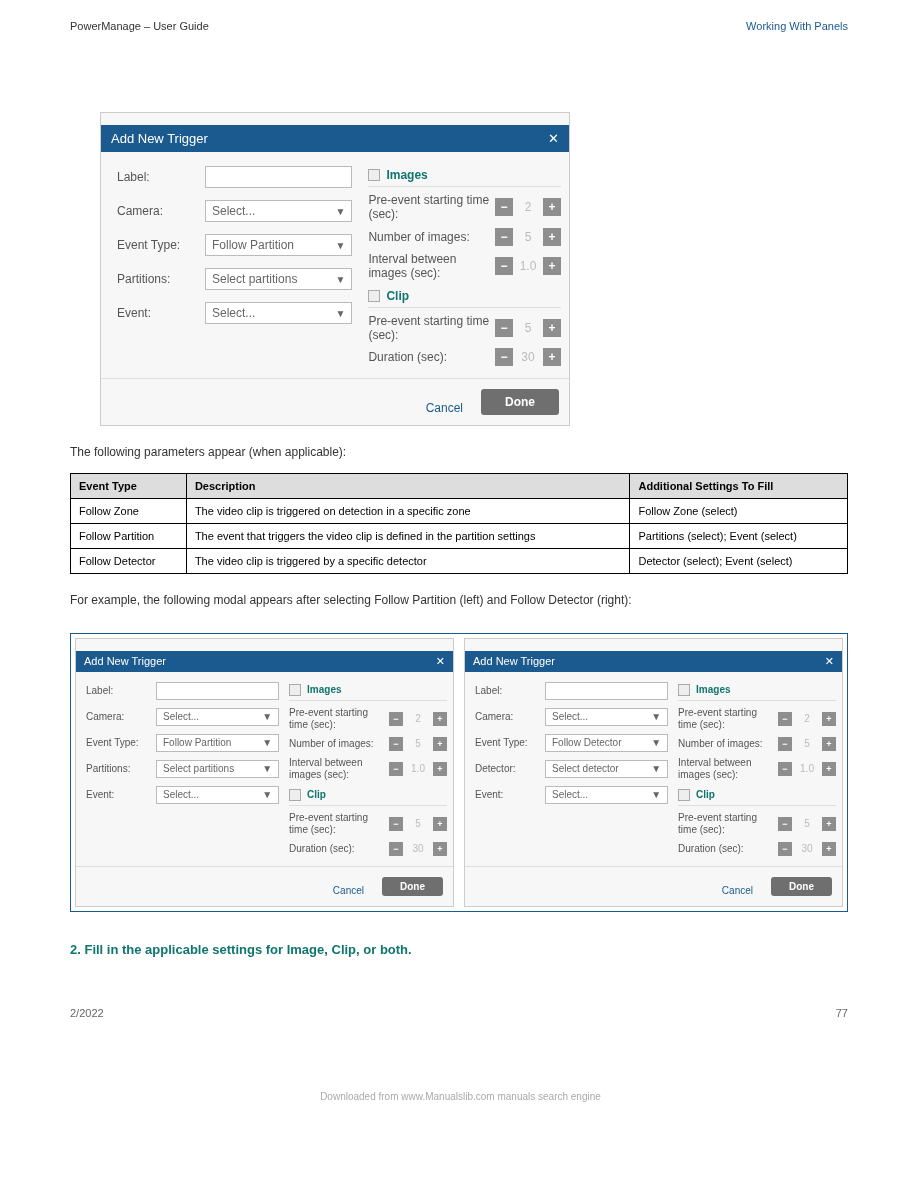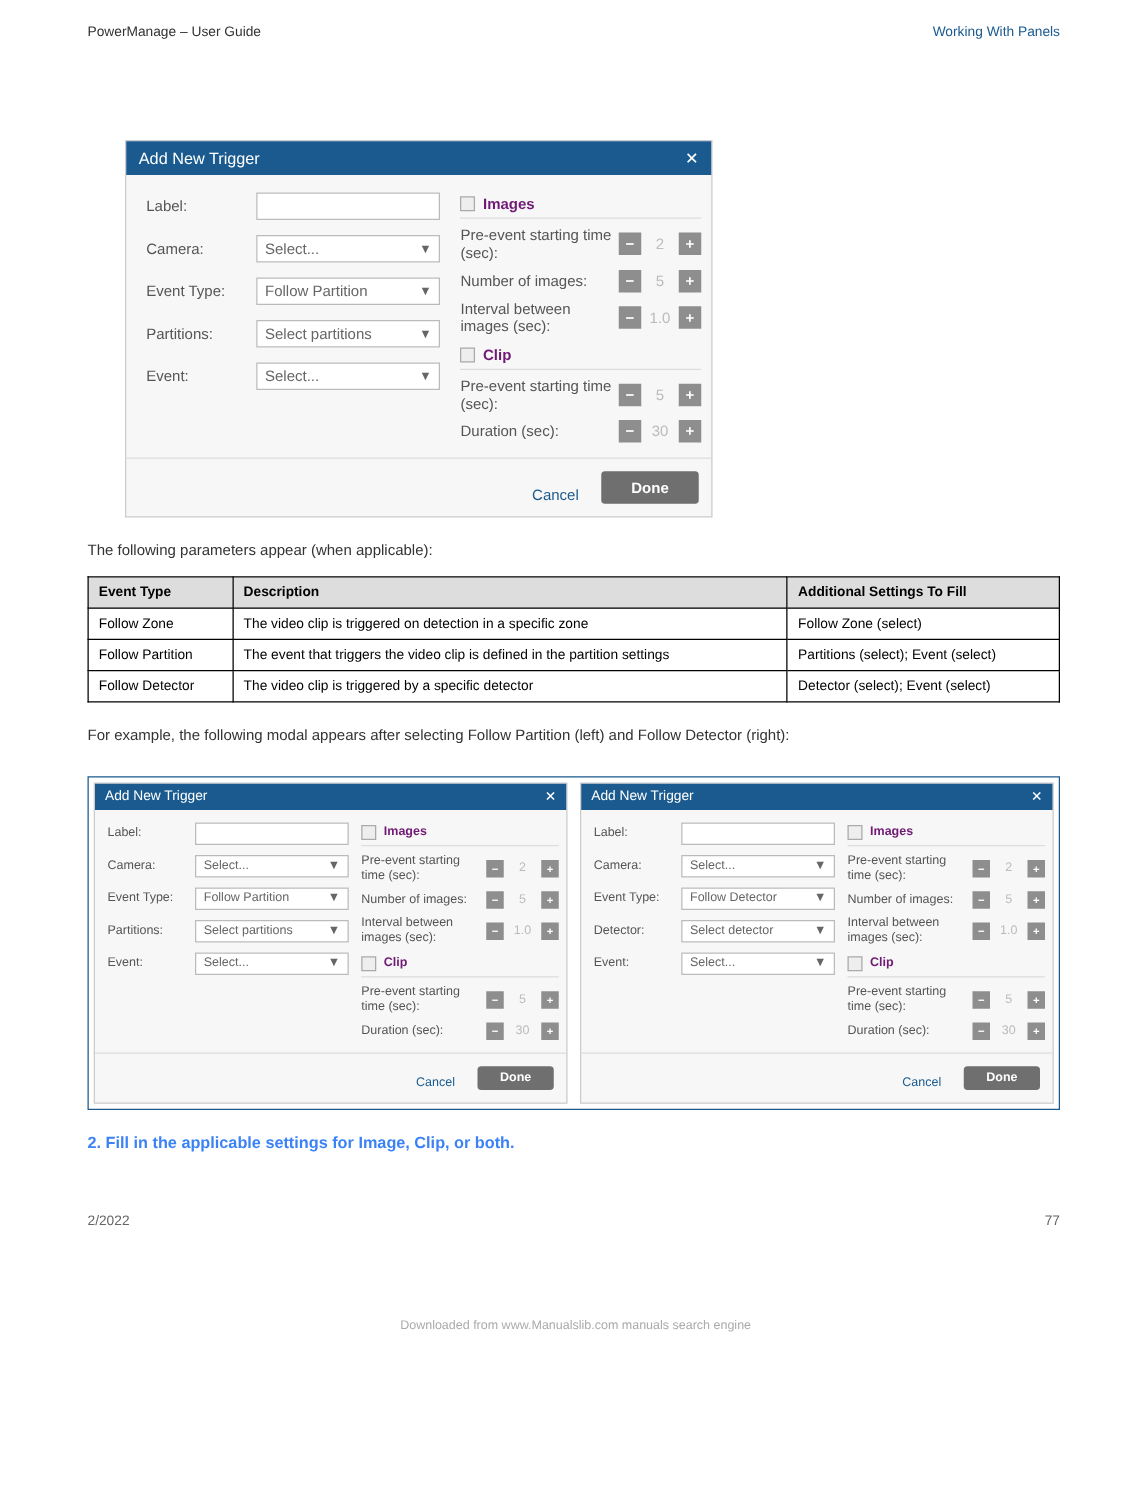--- a/index.html
+++ b/index.html
@@ -24,20 +24,21 @@
     font-size: 12px;
     width: 470px;
   }
   .modal.small { width: 390px; font-size: 10px; }
   .modal-header {
     background: #1a5a8e;
     color: #fff;
     padding: 6px 10px;
     display: flex; justify-content: space-between; align-items: center;
     font-size: 13px;
+    margin-top: 12px;
   }
   .modal.small .modal-header { font-size: 11px; padding: 4px 8px; }
   .modal-body {
     display: flex;
     padding: 14px 8px 6px 16px;
     border-bottom: 1px solid #ddd;
     gap: 16px;
   }
   .modal.small .modal-body { padding: 10px 6px 4px 10px; gap: 10px; }
   .col { display: flex; flex-direction: column; }
@@ -67,21 +68,21 @@
   .caret { font-size: 10px; color:#666; }
 
   .section-head {
     display: flex;
     align-items: center;
     gap: 6px;
     border-bottom: 1px solid #ddd;
     padding: 2px 0 4px 0;
     margin-bottom: 6px;
     font-weight: bold;
-    color: #701a75;
+    color: #0f766e;
   }
   .check-box {
     width: 12px; height: 12px;
     border: 1px solid #aaa;
     background: #eee;
   }
   .nr-row {
     display: flex;
     align-items: center;
     justify-content: space-between;
@@ -114,21 +115,21 @@
     color: #fff;
     padding: 6px 24px;
     border-radius: 3px;
     font-weight: bold;
     font-size: 12px;
   }
   .modal.small .done-btn { padding: 4px 18px; font-size: 10px; }
 
   
   .body-text { font-size: 12px; color: #333; margin: 18px 0 6px 0; line-height: 1.4; }
-  h2.step { font-size: 13px; color: #3b82f6; margin-top: 18px; }
+  h2.step { font-size: 13px; color: #0f766e; margin-top: 30px; }
 
   
   table.evtable { width: 100%; border-collapse: collapse; margin-top: 12px; font-size: 11px; }
   table.evtable th, table.evtable td { border: 1px solid #000; padding: 6px 8px; text-align: left; vertical-align: top; }
   table.evtable th { background: #ddd; font-weight: bold; }
 
   
   .side2 { display: flex; gap: 10px; border: 1px solid #1a5a8e; padding: 4px; margin-top: 24px; }
   .side2 .modal { width: 50%; }
 

